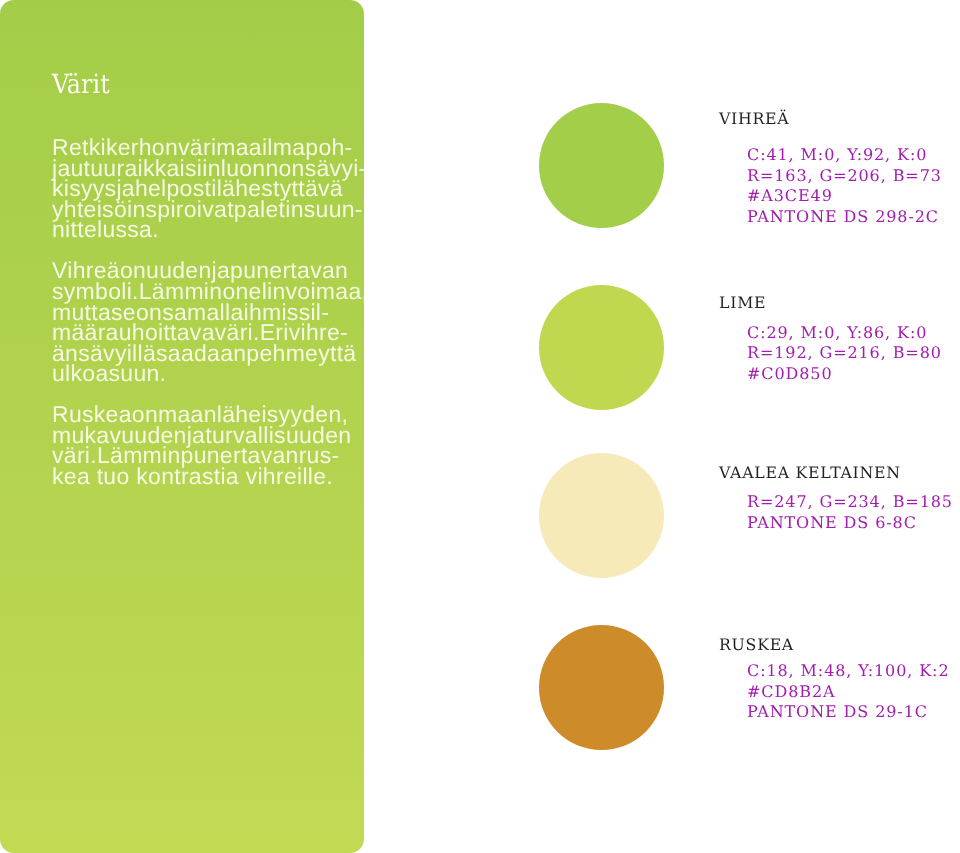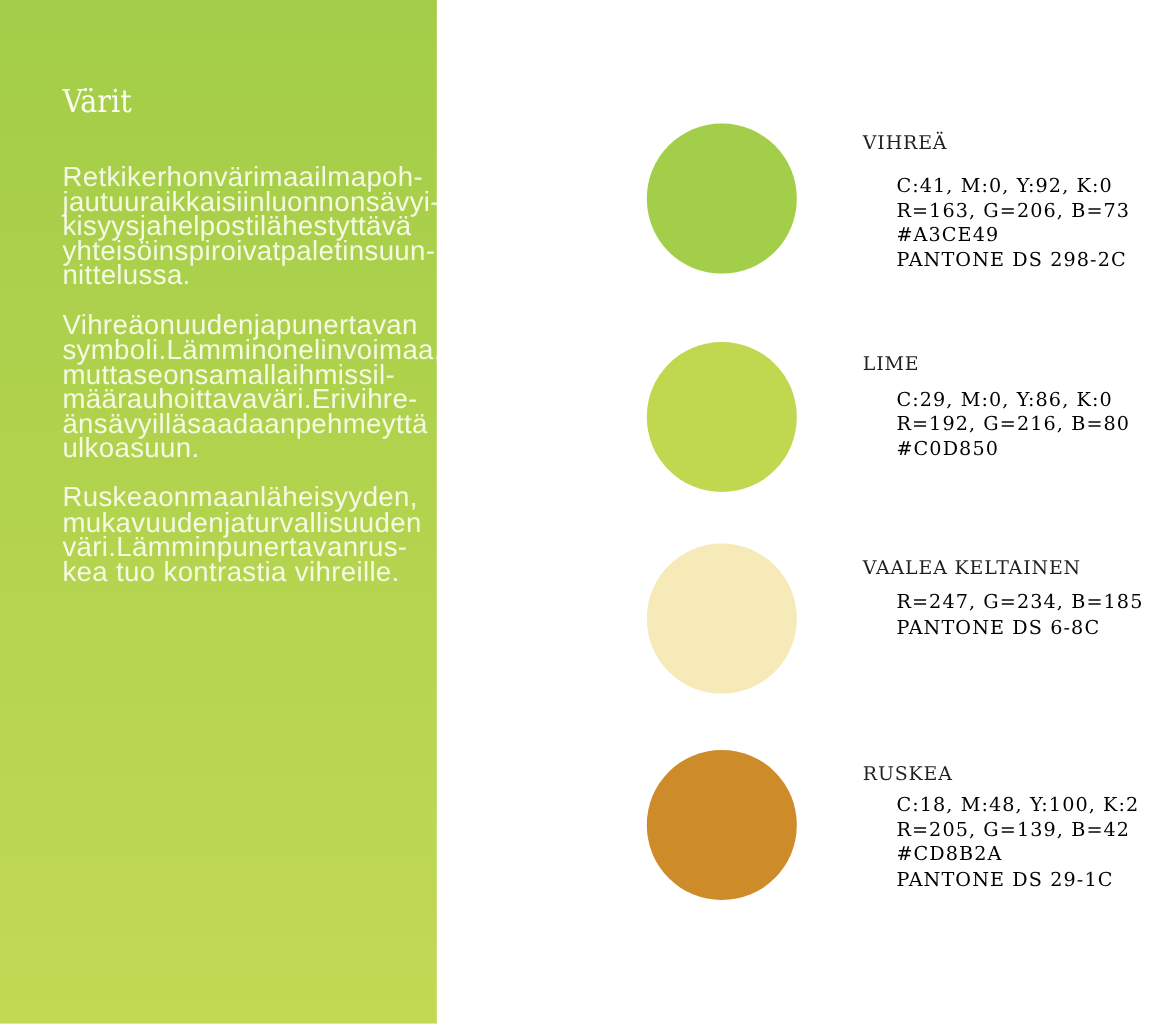--- a/index.html
+++ b/index.html
@@ -22,28 +22,28 @@
   .panel-copy .ln{display:flex;height:20.57px;line-height:20.57px;
         white-space:pre;overflow:visible;}
   .panel-copy .j{justify-content:space-between;}
   .gap{display:block;height:20.57px;}
 
   
   .swatch{position:absolute;left:539.4px;width:124.5px;height:124.5px;border-radius:50%;}
   .sw-label{position:absolute;left:719px;font-family:"DejaVu Serif",serif;
         font-size:15.8px;line-height:15.8px;letter-spacing:0.7px;color:#231f20;white-space:nowrap;}
   .sw-detail{position:absolute;left:747px;font-family:"DejaVu Serif",serif;
-        font-size:16.0px;line-height:20.5px;letter-spacing:0.9px;color:#000000;}
+        font-size:16.0px;line-height:20.5px;letter-spacing:0.9px;color:#a21caf;}
   .sw-detail div{white-space:nowrap;}
 </style>
 </head>
 <body>
 
 <div class="page">
-  <div class="panel" style="background: linear-gradient(rgb(163, 205, 72) 0%, rgb(194, 217, 84) 100%);">
+  <div class="panel" style="background: linear-gradient(rgb(163, 205, 72) 0%, rgb(194, 217, 84) 100%); border-radius: 14px;">
     <div class="panel-title">Värit</div>
     <div class="panel-copy">
       <div class="para">
           <div class="ln j"><span>Retkikerhon</span><span>värimaailma</span><span>poh-</span></div>
           <div class="ln j"><span>jautuu</span><span>raikkaisiin</span><span>luonnon</span><span>sävyi-</span></div>
           <div class="ln j"><span>kisyys</span><span>ja</span><span>helposti</span><span>lähestyttävä</span></div>
           <div class="ln j"><span>yhteisö</span><span>inspiroivat</span><span>paletin</span><span>suun-</span></div>
           <div class="ln">nittelussa.</div>
         </div>
       <span class="gap"></span>
@@ -93,18 +93,17 @@
       <div>R=247, G=234, B=185</div>
       <div>PANTONE DS 6-8C</div>
     </div>
   </div>
 
   <div class="swatch-row">
     <div class="swatch" style="top: 625px; background: rgb(205, 139, 42);"></div>
     <div class="sw-label" style="top:636.7px">RUSKEA</div>
     <div class="sw-detail" style="top:661px">
       <div>C:18, M:48, Y:100, K:2</div>
-      <div>R=205, G=139, B=42</div>
       <div>#CD8B2A</div>
       <div>PANTONE DS 29-1C</div>
     </div>
   </div>
 </div>
 
 </body></html>

